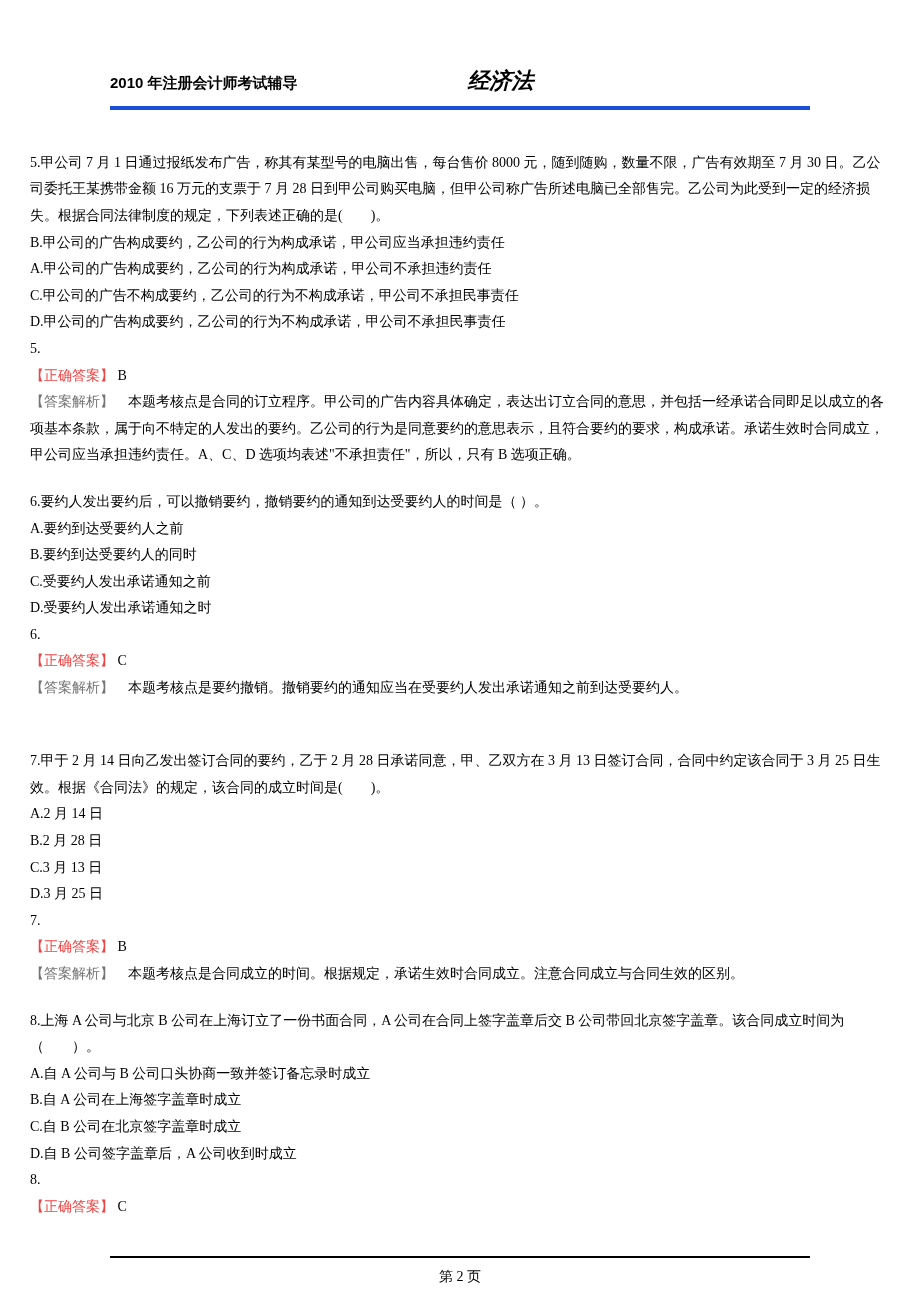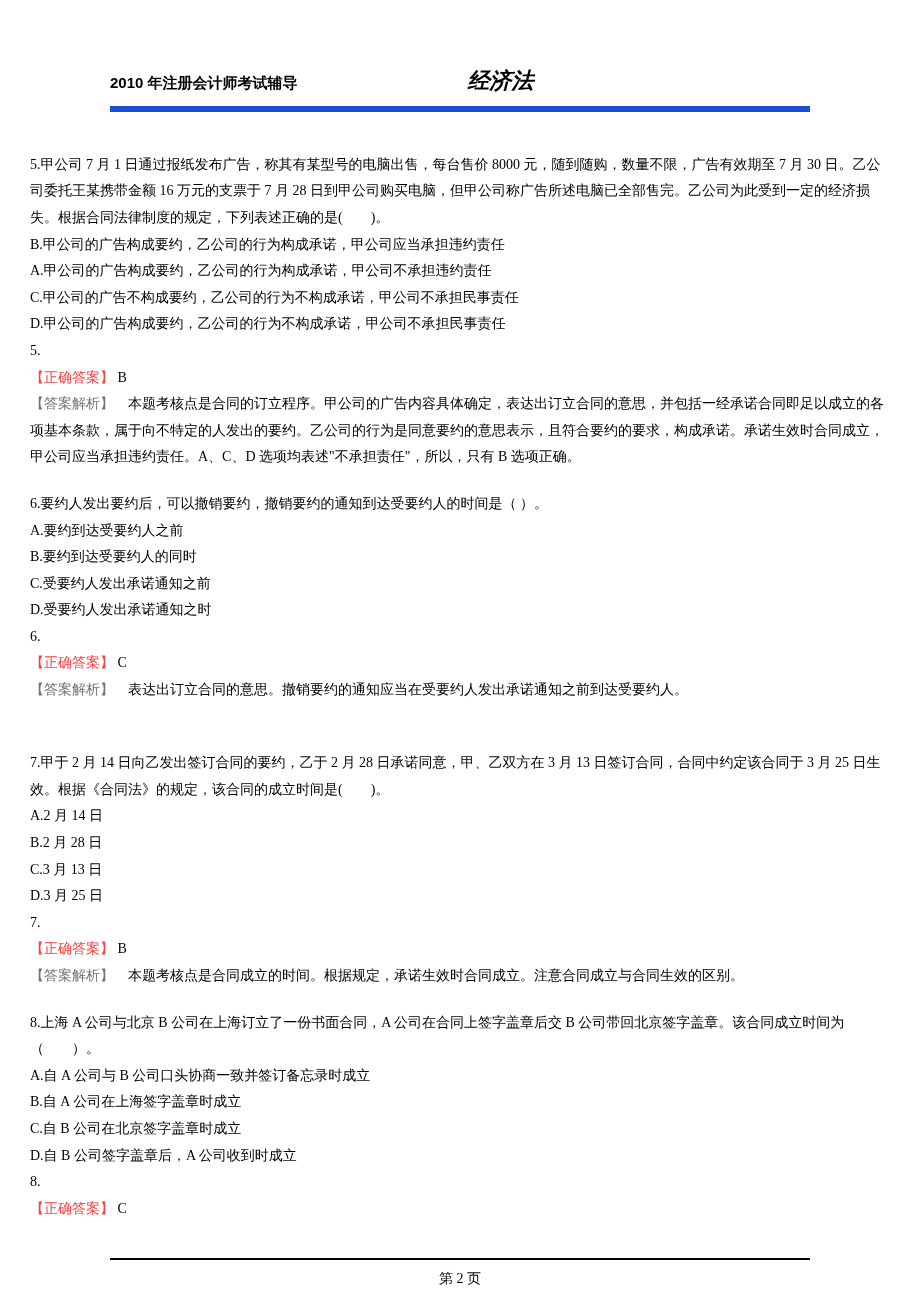--- a/index.html
+++ b/index.html
@@ -14,21 +14,21 @@
   .page {
     width: 920px;
     min-height: 1302px;
     position: relative;
     box-sizing: border-box;
     padding: 60px 30px 80px 30px;
   }
   .header {
     display: flex;
     align-items: baseline;
-    border-bottom: 6px solid #1d4ed8;
+    border-bottom: 4px solid #1d4ed8;
     padding-bottom: 4px;
     margin: 0 80px 0 80px;
   }
   .header-left {
     font-size: 15px;
     font-weight: bold;
     font-family: "SimHei", "黑体", sans-serif;
   }
   .header-title {
     font-size: 22px;
@@ -88,21 +88,21 @@
 
     
     <div class="qblock">
       <p class="para">6.要约人发出要约后，可以撤销要约，撤销要约的通知到达受要约人的时间是（ ）。</p>
       <p class="para">A.要约到达受要约人之前</p>
       <p class="para">B.要约到达受要约人的同时</p>
       <p class="para">C.受要约人发出承诺通知之前</p>
       <p class="para">D.受要约人发出承诺通知之时</p>
       <p class="para">6.</p>
       <p class="para"><span class="red">【正确答案】</span><span> C</span></p>
-      <p class="para"><span class="green">【答案解析】</span>　<span>表达出订立合同的意思。撤销要约的通知应当在受要约人发出承诺通知之前到达受要约人。</span></p>
+      <p class="para"><span class="green">【答案解析】</span>　<span>本题考核点是要约撤销。撤销要约的通知应当在受要约人发出承诺通知之前到达受要约人。</span></p>
     </div>
 
     <br>
 
     
     <div class="qblock">
       <p class="para">7.甲于 2 月 14 日向乙发出签订合同的要约，乙于 2 月 28 日承诺同意，甲、乙双方在 3 月 13 日签订合同，合同中约定该合同于 3 月 25 日生效。根据《合同法》的规定，该合同的成立时间是(　　)。</p>
       <p class="para">A.2 月 14 日</p>
       <p class="para">B.2 月 28 日</p>
       <p class="para">C.3 月 13 日</p>

